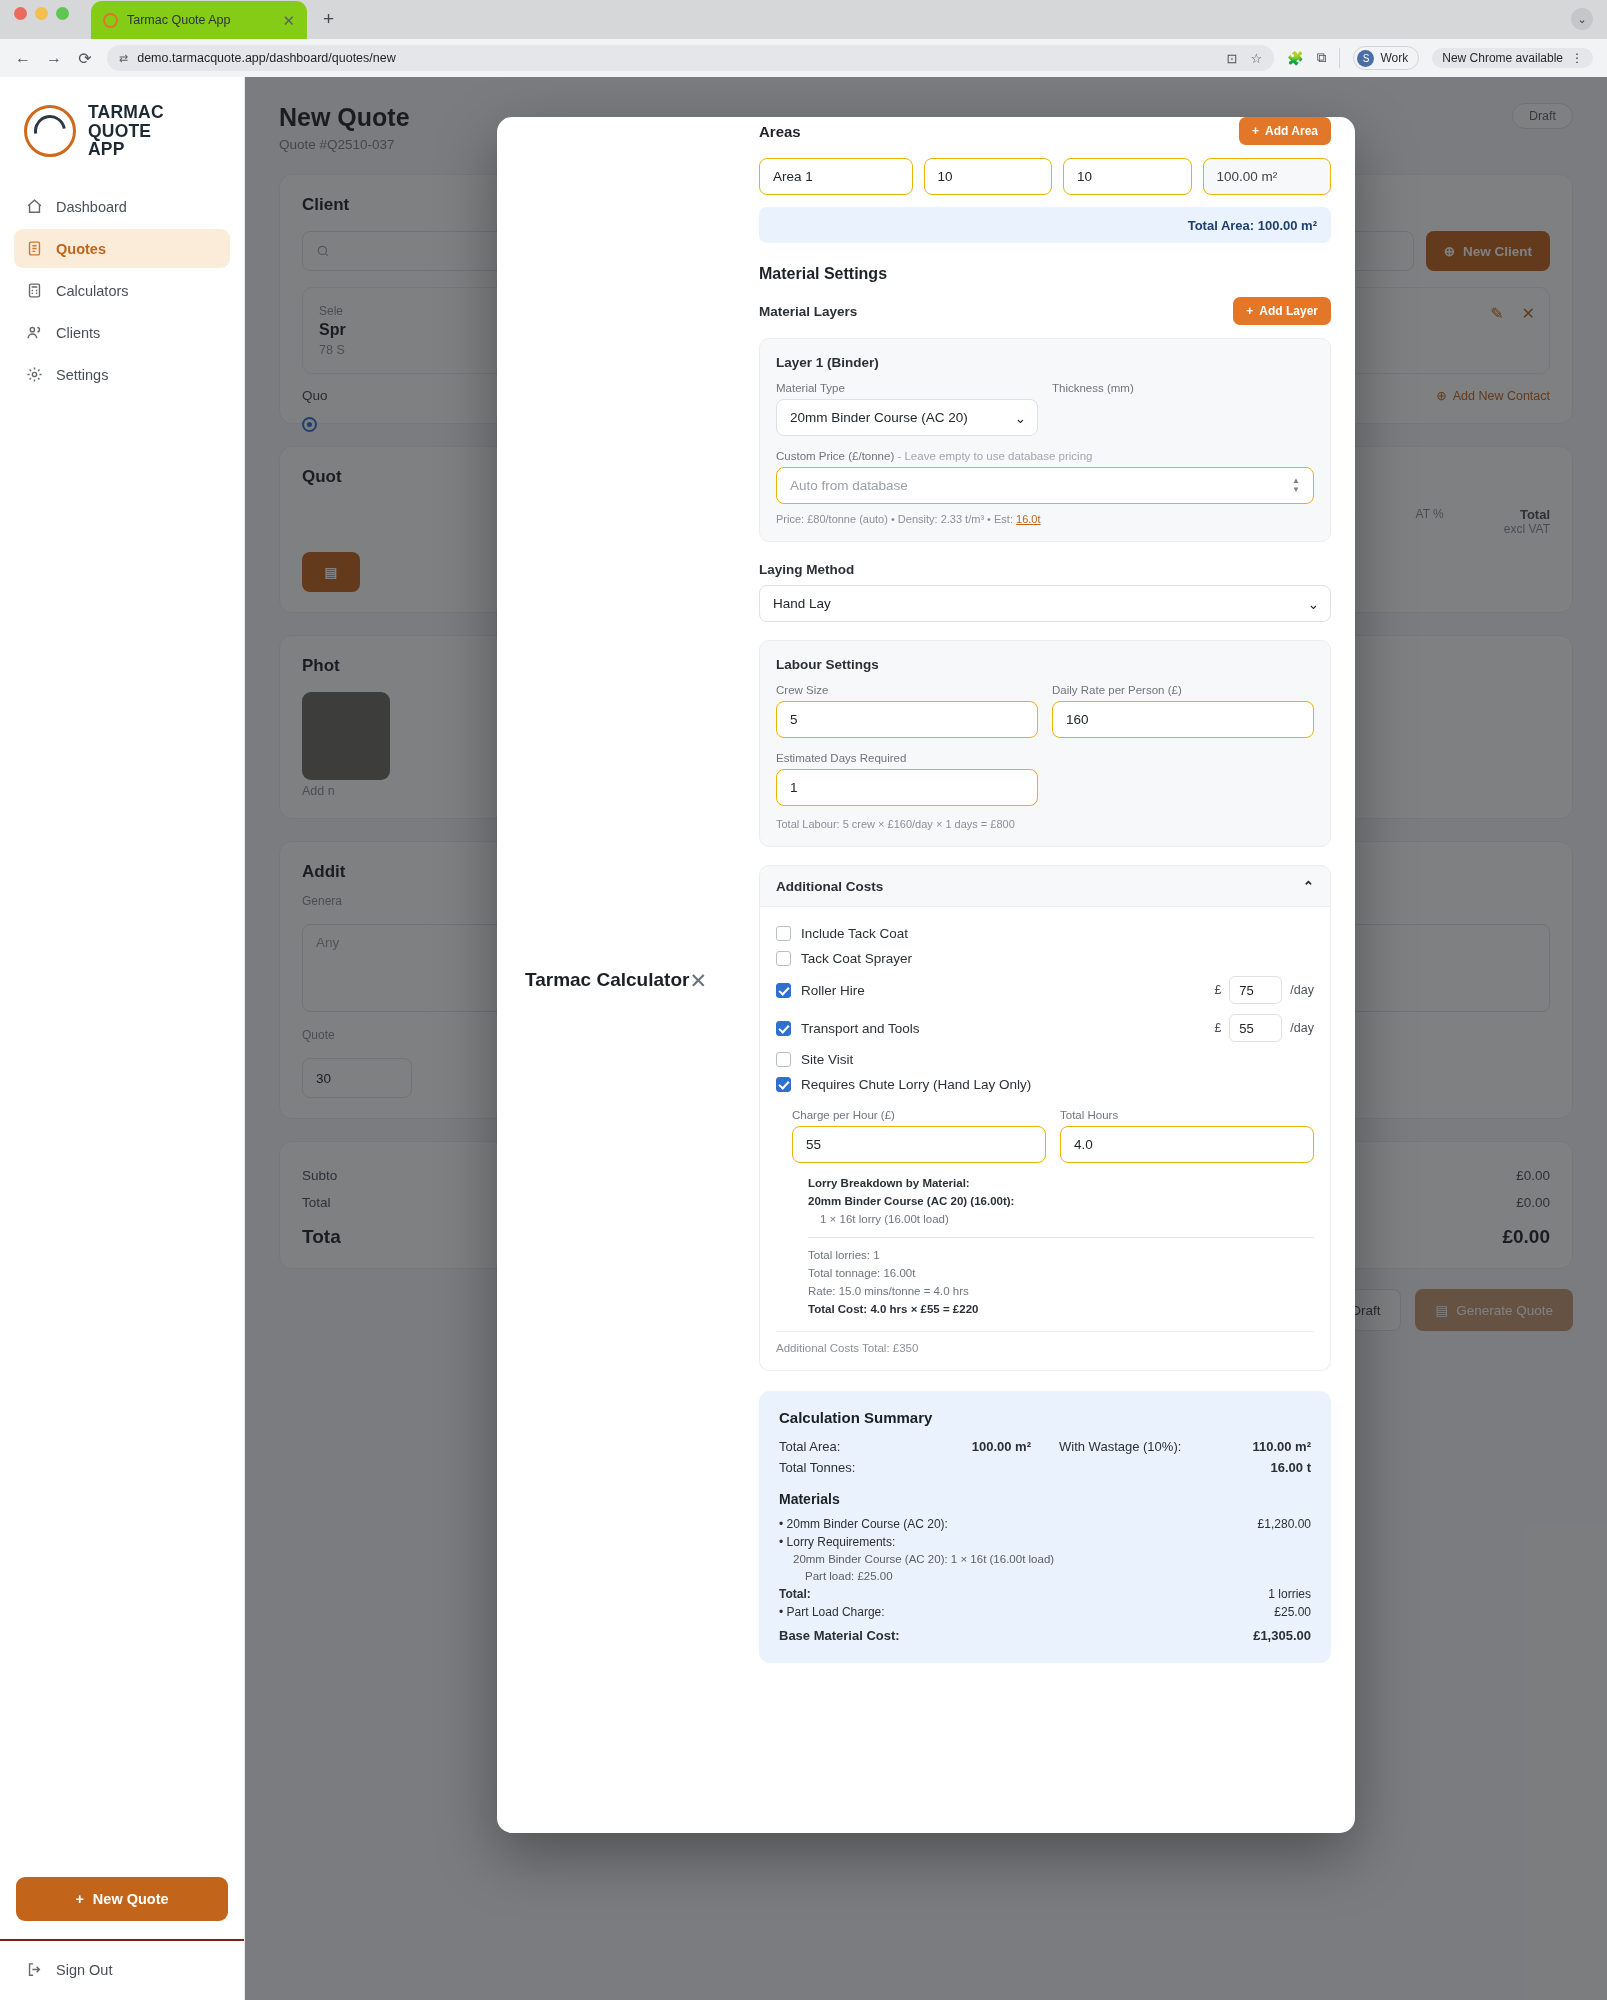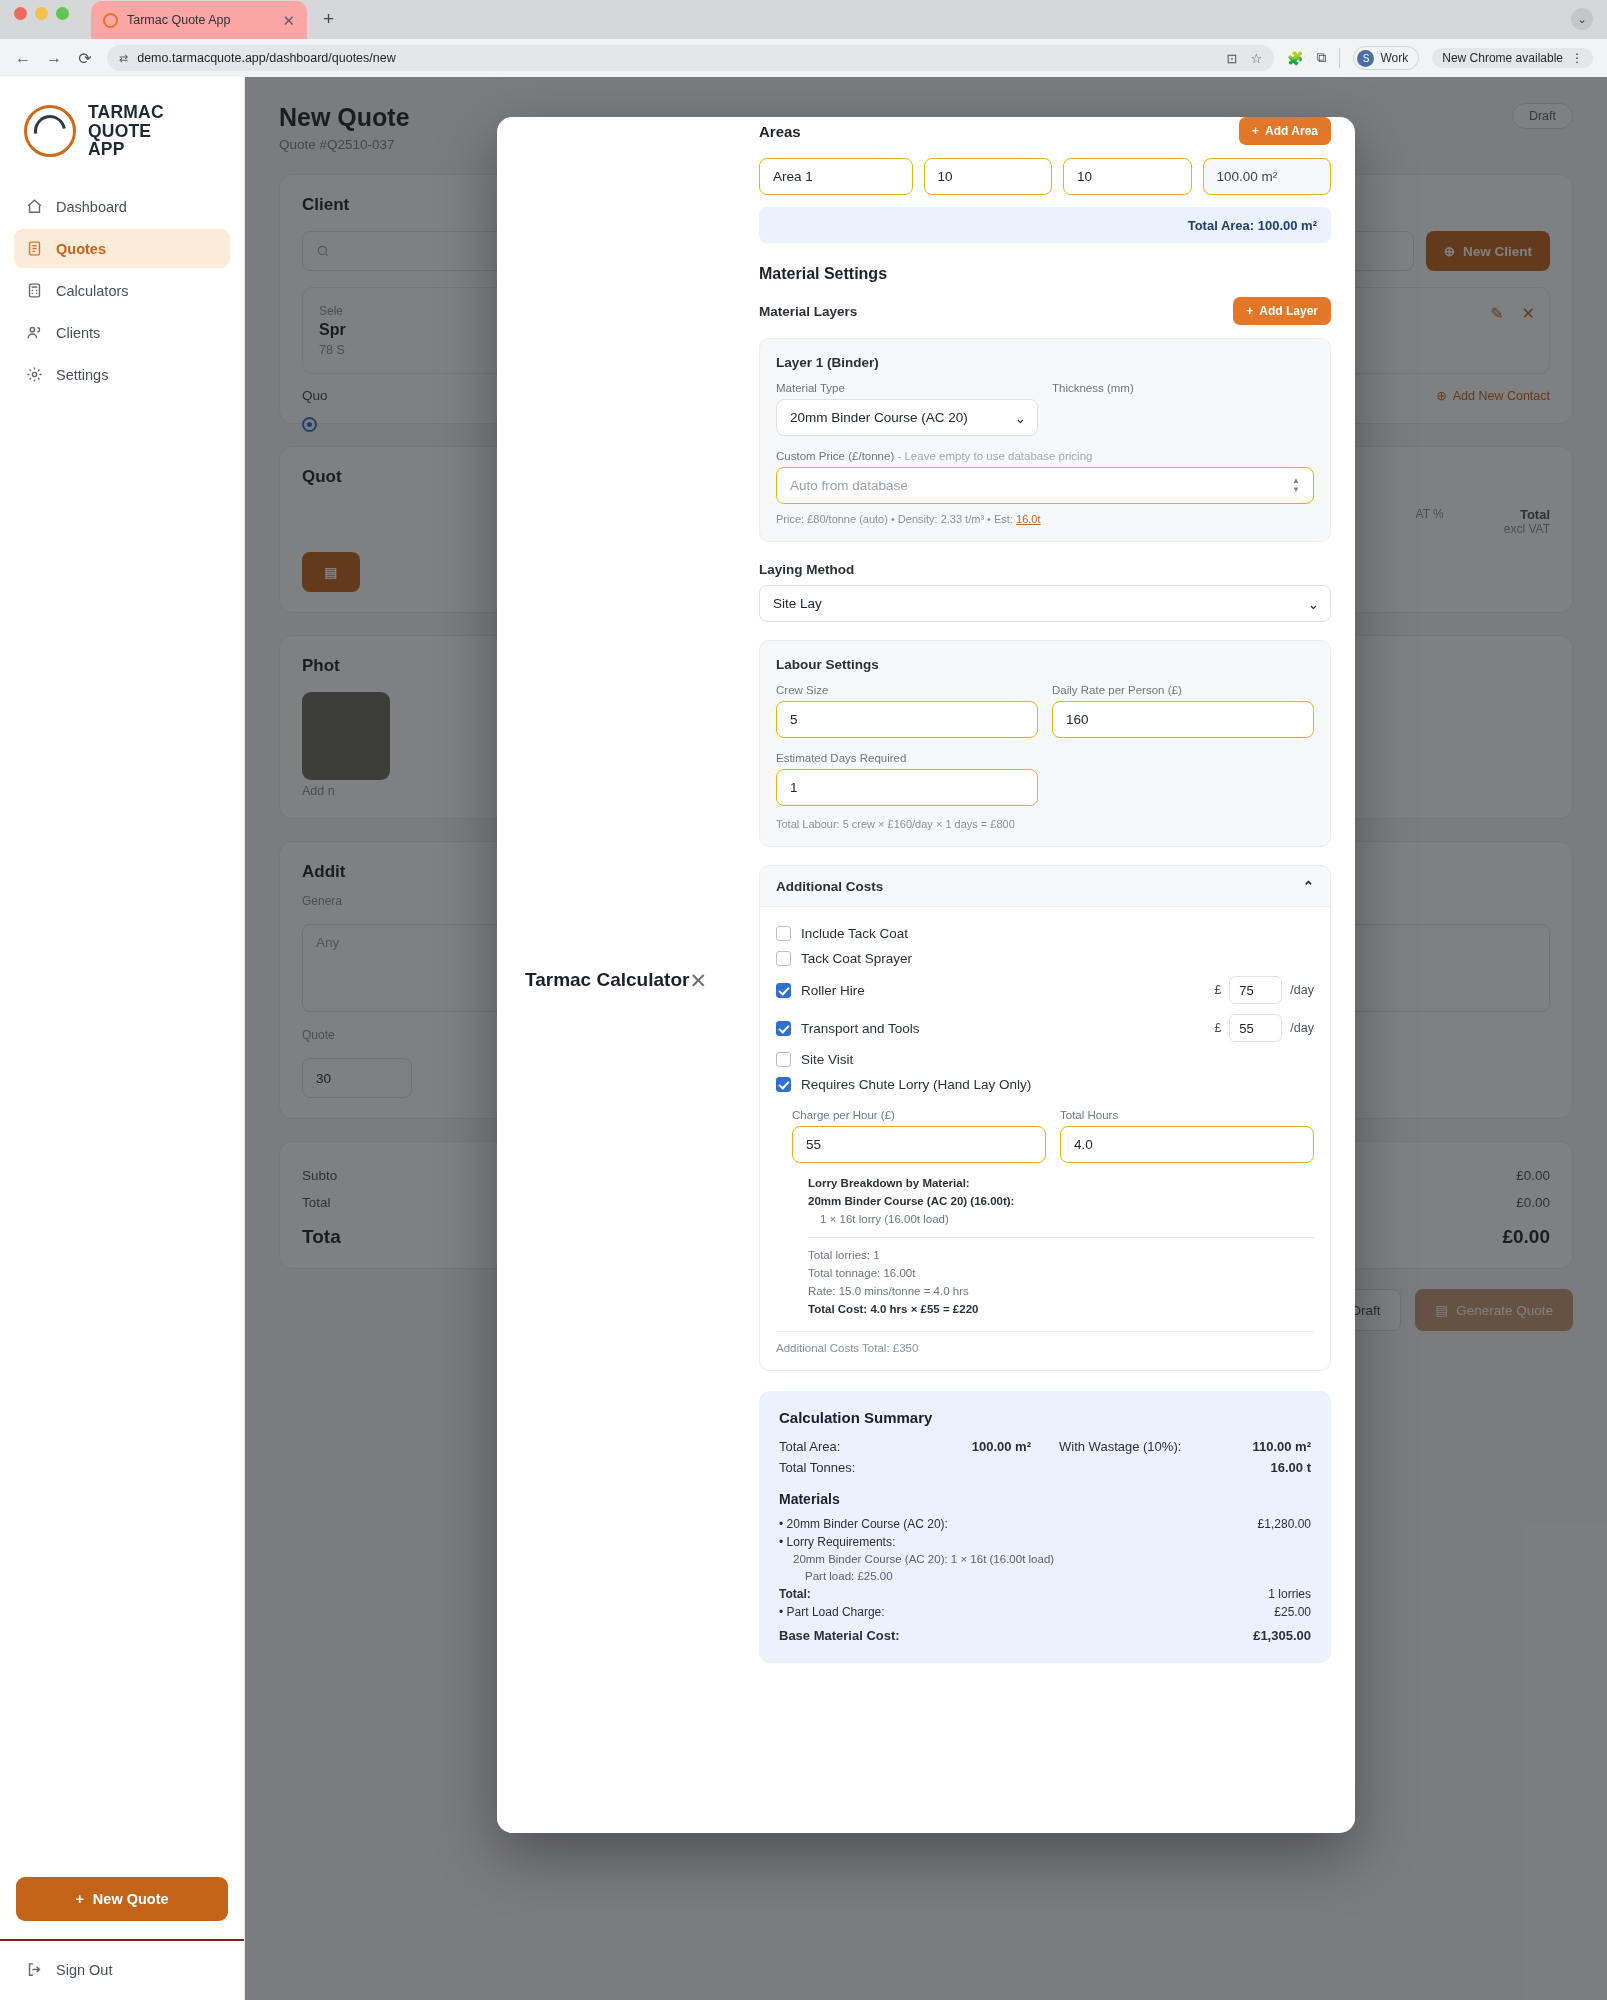--- a/index.html
+++ b/index.html
@@ -24,21 +24,21 @@
     position: relative;
   }
   .traffic { display: flex; gap: 8px; align-items: center; height: 39px; padding-bottom: 13px; }
   .dot { width: 13px; height: 13px; border-radius: 50%; }
   .dot.red { background: #ed6a5e; }
   .dot.yellow { background: #f5bf4f; }
   .dot.green { background: #61c554; }
   .tab {
     margin-left: 22px;
     width: 216px; height: 38px;
-    background: #fca5a5;
+    background: #84cc16;
     border-radius: 11px 11px 0 0;
     display: flex; align-items: center;
     padding: 0 12px;
     gap: 9px;
     position: relative;
   }
   .tab-fav {
     width: 15px; height: 15px; border-radius: 50%;
     border: 2.5px solid #e2742a;
     flex: 0 0 auto;
@@ -578,21 +578,21 @@
                   </span>
               </div>
               <div class="hint" style="margin-top:9px;">
                 <span>Price: £80/tonne (auto) • Density: 2.33 t/m³ • Est: </span><span class="link">16.0t</span>
               </div>
             </div>
           </div>
 
           <div class="lay-label">Laying Method</div>
           <div class="select">
-            <span>Site Lay</span>
+            <span>Hand Lay</span>
             <span>⌄</span>
           </div>
 
           <div class="panel" style="margin-top:18px;">
             <div class="panel-title">Labour Settings</div>
             <div class="grid2">
               <div>
                 <span class="fld-label">Crew Size</span>
                 <div class="f-inp">5</div>
               </div>

